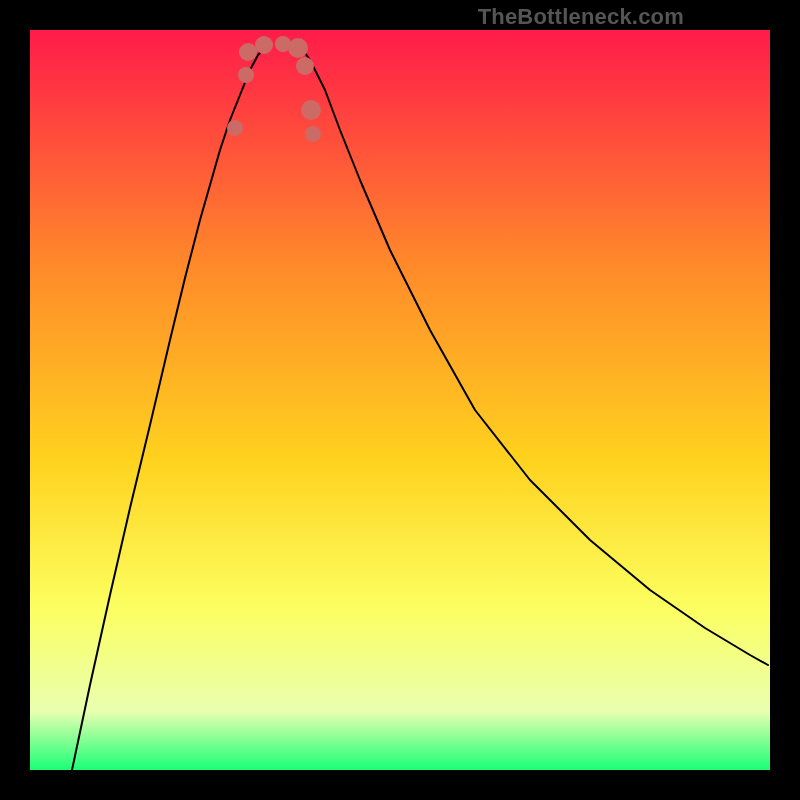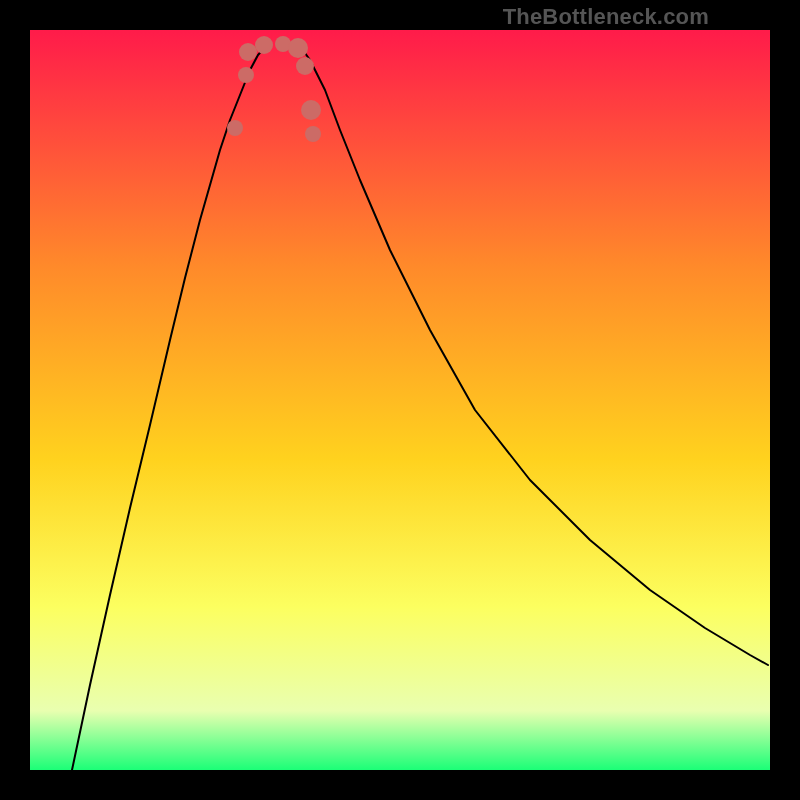--- a/index.html
+++ b/index.html
@@ -9,21 +9,20 @@
     height: 800px;
     overflow: hidden;
     background: #000;
     font-family: Arial, Helvetica, sans-serif;
   }
   .frame {
     position: relative;
     width: 696px;
     height: 800px;
     background: #000;
-    padding-left: 25px;
   }
   .watermark {
     position: absolute;
     top: 4px;
     right: 12px;
     color: #555;
     font-size: 22px;
     font-weight: 600;
     letter-spacing: 0.2px;
     z-index: 10;

